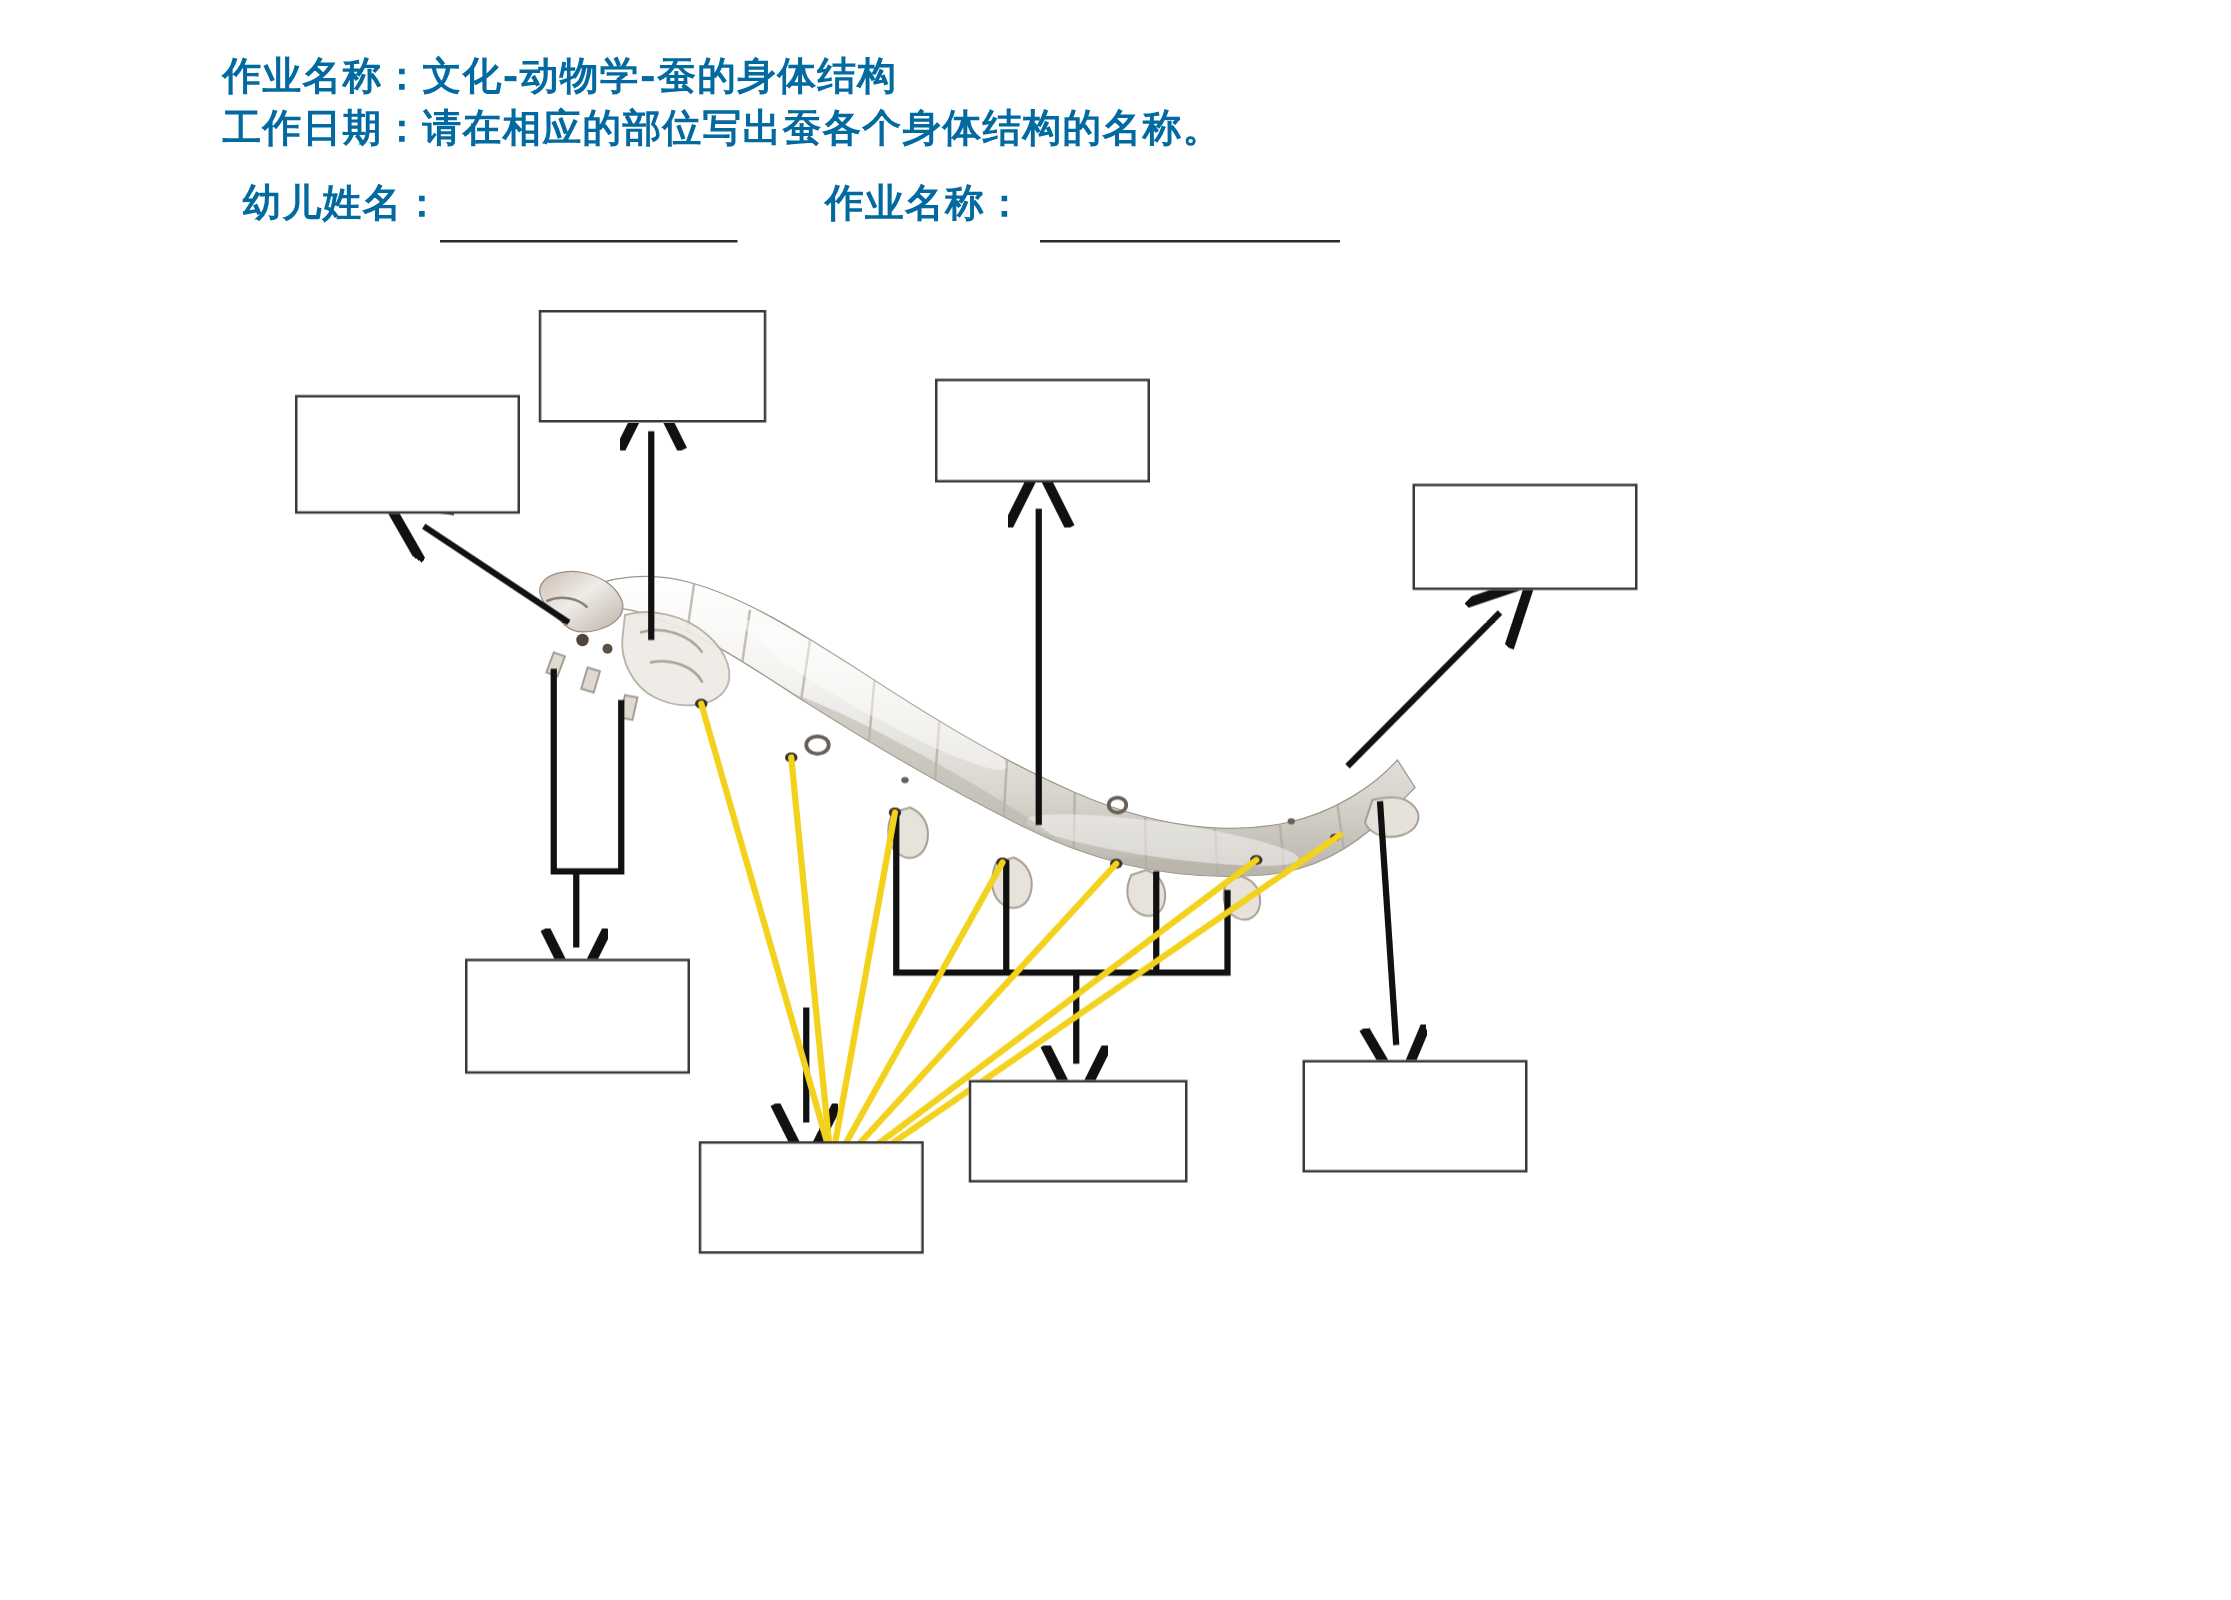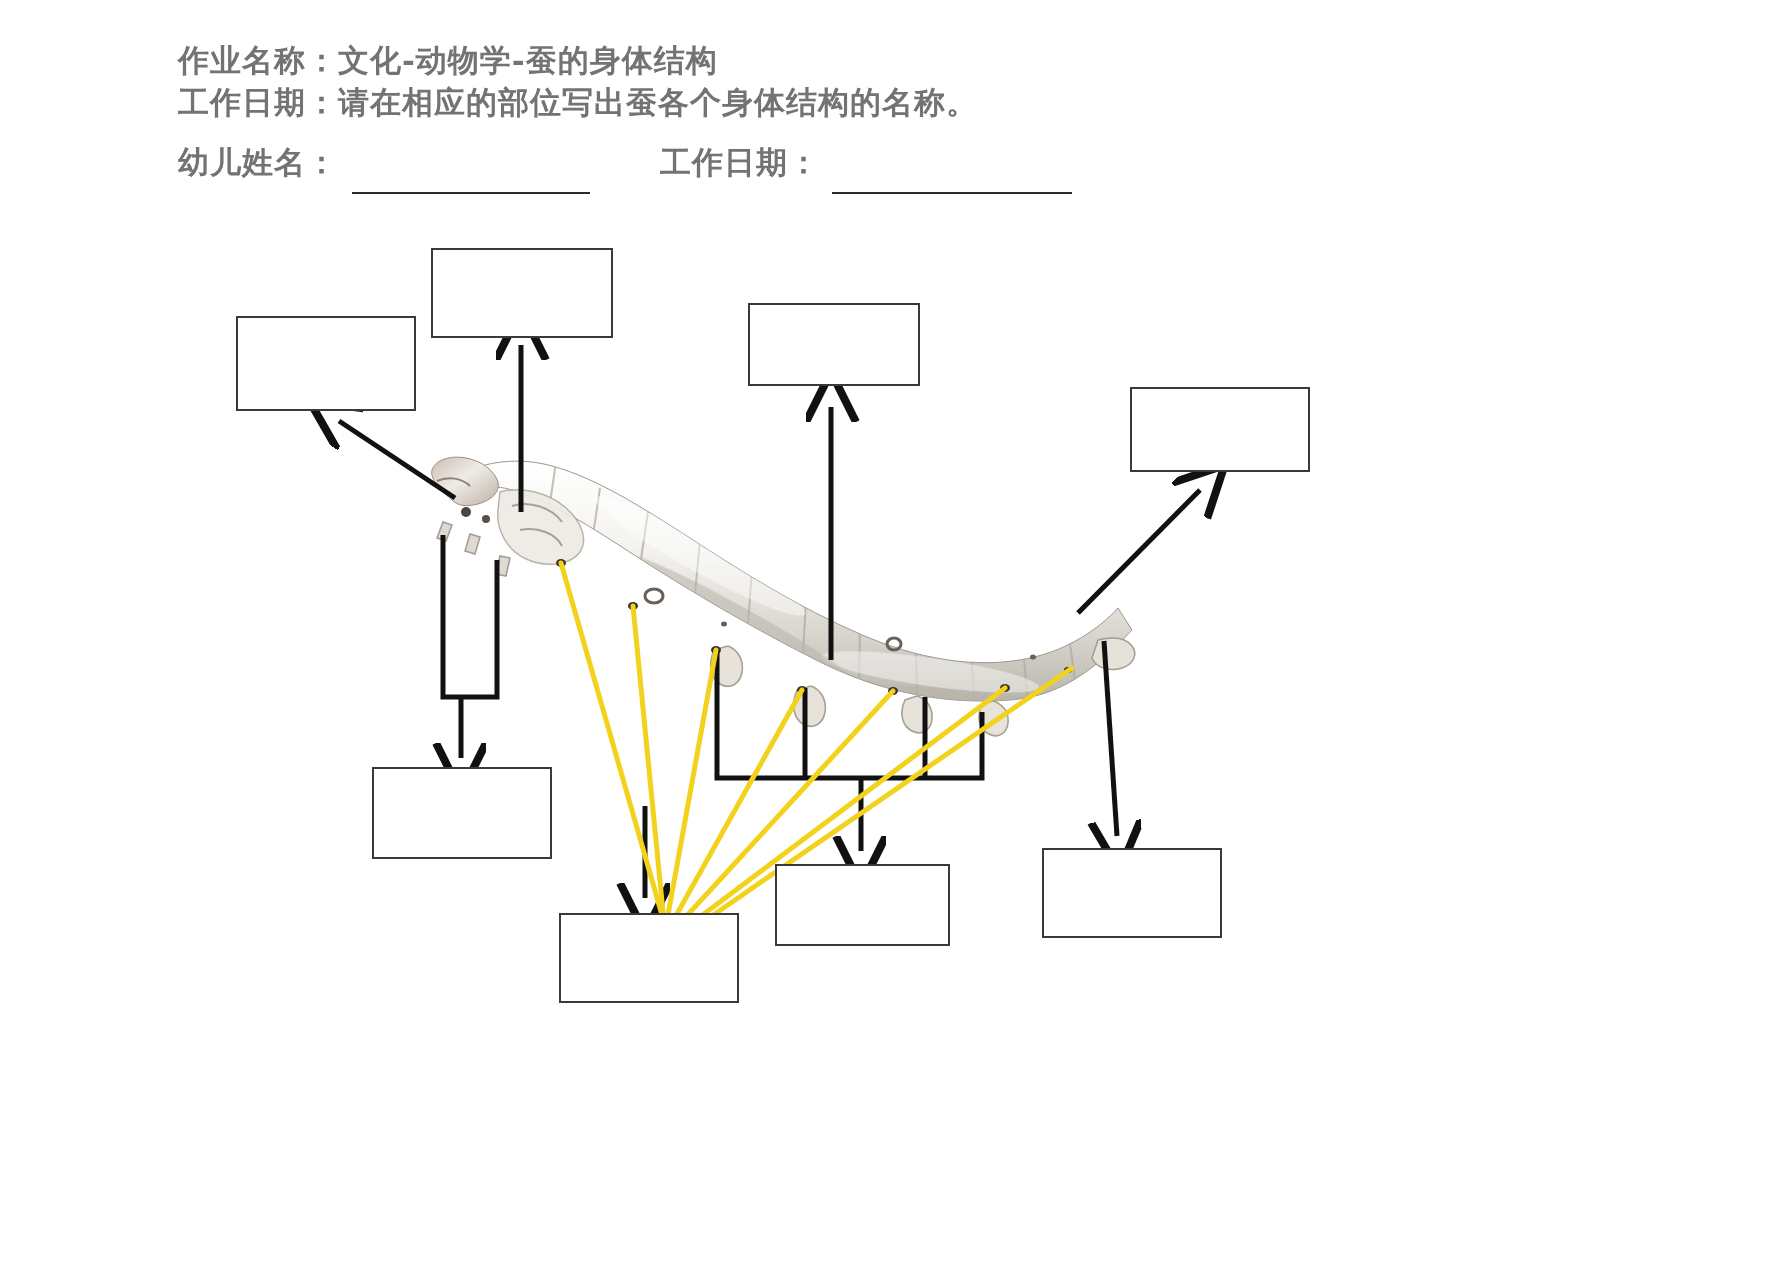--- a/index.html
+++ b/index.html
@@ -20,27 +20,27 @@
   }
   .header {
     position: absolute;
     left: 0; top: 0;
     width: 1785px;
   }
   .hdr-line {
     position: absolute;
     font-family: "DejaVu Serif", "Liberation Serif", serif;
     font-weight: 700;
-    color: #737373;
+    color: #0369a1;
     white-space: pre;
     letter-spacing: 1px;
   }
   .hdr-title   { left: 178px; top: 40px;  font-size: 31px; }
   .hdr-instr   { left: 178px; top: 82px;  font-size: 31px; }
-  .hdr-name    { left: 178px; top: 142px; font-size: 31px; }
+  .hdr-name    { left: 194px; top: 142px; font-size: 31px; }
   .hdr-date    { left: 660px; top: 142px; font-size: 31px; }
   .blank-rule {
     position: absolute;
     height: 0;
     border-bottom: 2px solid #2b2b2b;
   }
   .rule-name { left: 352px; top: 192px; width: 238px; }
   .rule-date { left: 832px; top: 192px; width: 240px; }
 
   .ansbox {
@@ -70,21 +70,21 @@
 <div id="page">
 
   <div class="header">
     <div class="hdr-line hdr-title">作业名称：文化-动物学-蚕的身体结构</div>
 
     <div class="hdr-line hdr-instr">工作日期：请在相应的部位写出蚕各个身体结构的名称。</div>
 
     <div class="hdr-line hdr-name">幼儿姓名：</div>
     <div class="blank-rule rule-name"></div>
 
-    <div class="hdr-line hdr-date">工作日期：</div>
+    <div class="hdr-line hdr-date">作业名称：</div>
     <div class="blank-rule rule-date"></div>
   </div>
 
   <div class="worm-wrap">
     <svg class="overlay" viewBox="0 0 1785 1280" xmlns="http://www.w3.org/2000/svg">
       <defs>
         <linearGradient id="segGrad" x1="0" y1="0" x2="0" y2="1">
           <stop offset="0%" stop-color="#ffffff"></stop>
           <stop offset="35%" stop-color="#f4f3f0"></stop>
           <stop offset="72%" stop-color="#d9d6cf"></stop>

